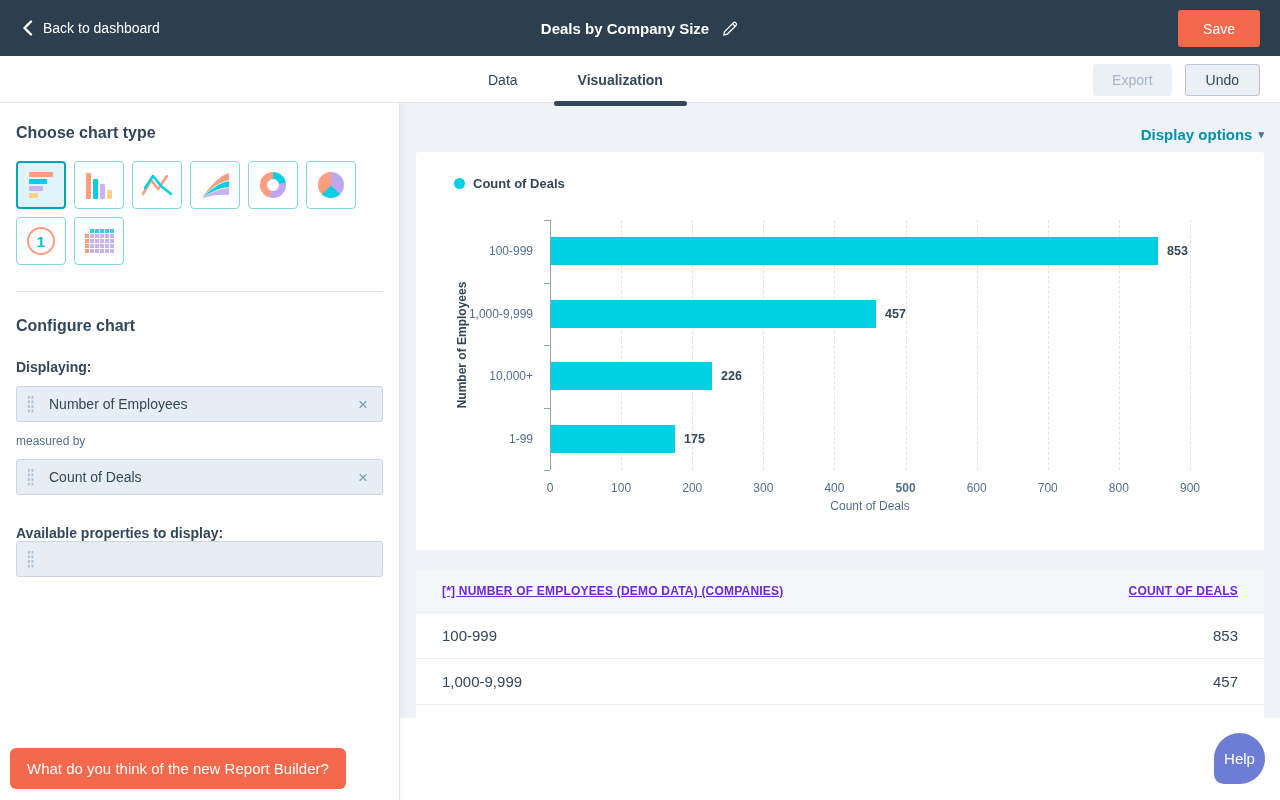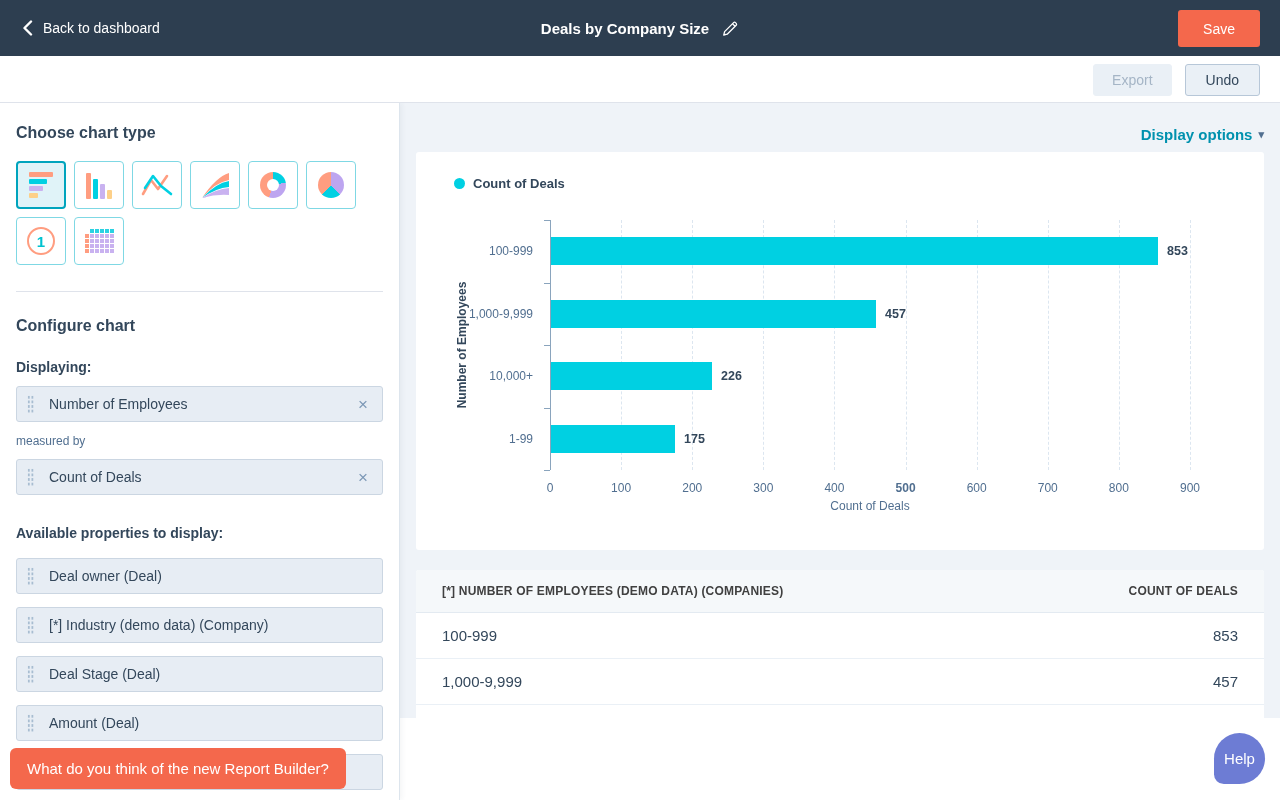--- a/index.html
+++ b/index.html
@@ -74,21 +74,21 @@
   .gridline { width:0; border-left:1px dashed #dce6f0; }
   .cat-label { font-size:12px; color:#516f90; text-align:right; white-space:nowrap; }
   .bar { background:#00d0e2; }
   .bar-value { font-size:12.5px; font-weight:600; color:#33475b; white-space:nowrap; }
   .xtick-label { font-size:12px; color:#516f90; text-align:center; }
   .x-title { font-size:12px; color:#516f90; text-align:center; }
   .y-title { font-size:12px; font-weight:700; color:#33475b; white-space:nowrap; transform:translate(-50%,-50%) rotate(-90deg); }
 
   .table-card { position:absolute; left:16px; top:467px; width:848px; height:230px; background:#ffffff; border-radius:3px; overflow:hidden; }
   table.data-table { width:100%; border-collapse:collapse; }
-  .data-table th { height:42px; background:#f5f8fa; font-size:12px; font-weight:700; color:#404040; letter-spacing:.2px; padding:0 26px; border-bottom:1px solid #e3eaf1; white-space:nowrap; }
+  .data-table th { height:42px; background:#f5f8fa; font-size:12px; font-weight:700; color:#6d28d9; letter-spacing:.2px; padding:0 26px; border-bottom:1px solid #e3eaf1; white-space:nowrap;text-decoration:underline; }
   .data-table th:first-child { text-align:left; }
   .data-table th:last-child  { text-align:right; }
   .data-table td { height:46px; font-size:15px; color:#33475b; padding:0 26px; border-bottom:1px solid #eaf0f6; }
   .data-table td:last-child { text-align:right; }
 
   .help-btn { position:absolute; left:1214px; top:733px; width:51px; height:51px; background:#6d7cd4; border-radius:26px 26px 26px 10px; display:flex; align-items:center; justify-content:center; color:#ffffff; font-size:15px; cursor:pointer; z-index:60; }
 
   .toast { position:absolute; left:10px; top:748px; height:41px; display:flex; align-items:center; padding:0 17px; background:#f4684c; border-radius:6px; color:#ffffff; font-size:15px; font-weight:400; z-index:55; cursor:pointer; white-space:nowrap; }
 </style>
 </head>
@@ -109,20 +109,24 @@
       <svg width="17" height="17" viewBox="0 0 17 17">
           <path d="M2 15 2.8 11.6 11.8 2.6a1.3 1.3 0 0 1 1.85 0l.75.75a1.3 1.3 0 0 1 0 1.85L5.4 14.2 2 15Z" fill="none" stroke="#ffffff" stroke-width="1.3" stroke-linejoin="round"></path>
           <path d="M10.7 3.7l2.6 2.6" stroke="#ffffff" stroke-width="1.3"></path>
         </svg>
     </span>
   </div>
   <button class="save-btn">Save</button>
 </div>
 
 <div class="toolbar">
+  <div class="tabs" id="tabs">
+      <div class="tab">Data</div>
+      <div class="tab active">Visualization</div>
+    </div>
   <div class="toolbar-right">
     <button class="btn-export">Export</button>
     <button class="btn-undo">Undo</button>
   </div>
 </div>
 
 <div class="sidebar">
   <div class="side-heading">Choose chart type</div>
 
   <div class="tile-grid">
@@ -212,38 +216,20 @@
   </div>
 
   <div class="tiny-label">measured by</div>
   <div class="pill">
     <span class="drag-handle"></span>
     <span class="pill-label">Count of Deals</span>
     <span class="pill-close">×</span>
   </div>
 
   <div class="field-label" style="margin-top:30px">Available properties to display:</div>
-  <div class="prop-pills" id="prop-pills">
-      <div class="pill">
-        <span class="drag-handle"></span>
-        <span class="pill-label">Deal owner (Deal)</span>
-      </div>
-      <div class="pill">
-        <span class="drag-handle"></span>
-        <span class="pill-label">[*] Industry (demo data) (Company)</span>
-      </div>
-      <div class="pill">
-        <span class="drag-handle"></span>
-        <span class="pill-label">Deal Stage (Deal)</span>
-      </div>
-      <div class="pill">
-        <span class="drag-handle"></span>
-        <span class="pill-label">Amount (Deal)</span>
-      </div>
-    </div>
   <div class="pill" style="margin-top:0">
     <span class="drag-handle"></span>
     <span class="pill-label"></span>
   </div>
 </div>
 
 <div class="main">
   <div class="display-options">
     <span>Display options</span>
     <span class="caret">▾</span>

